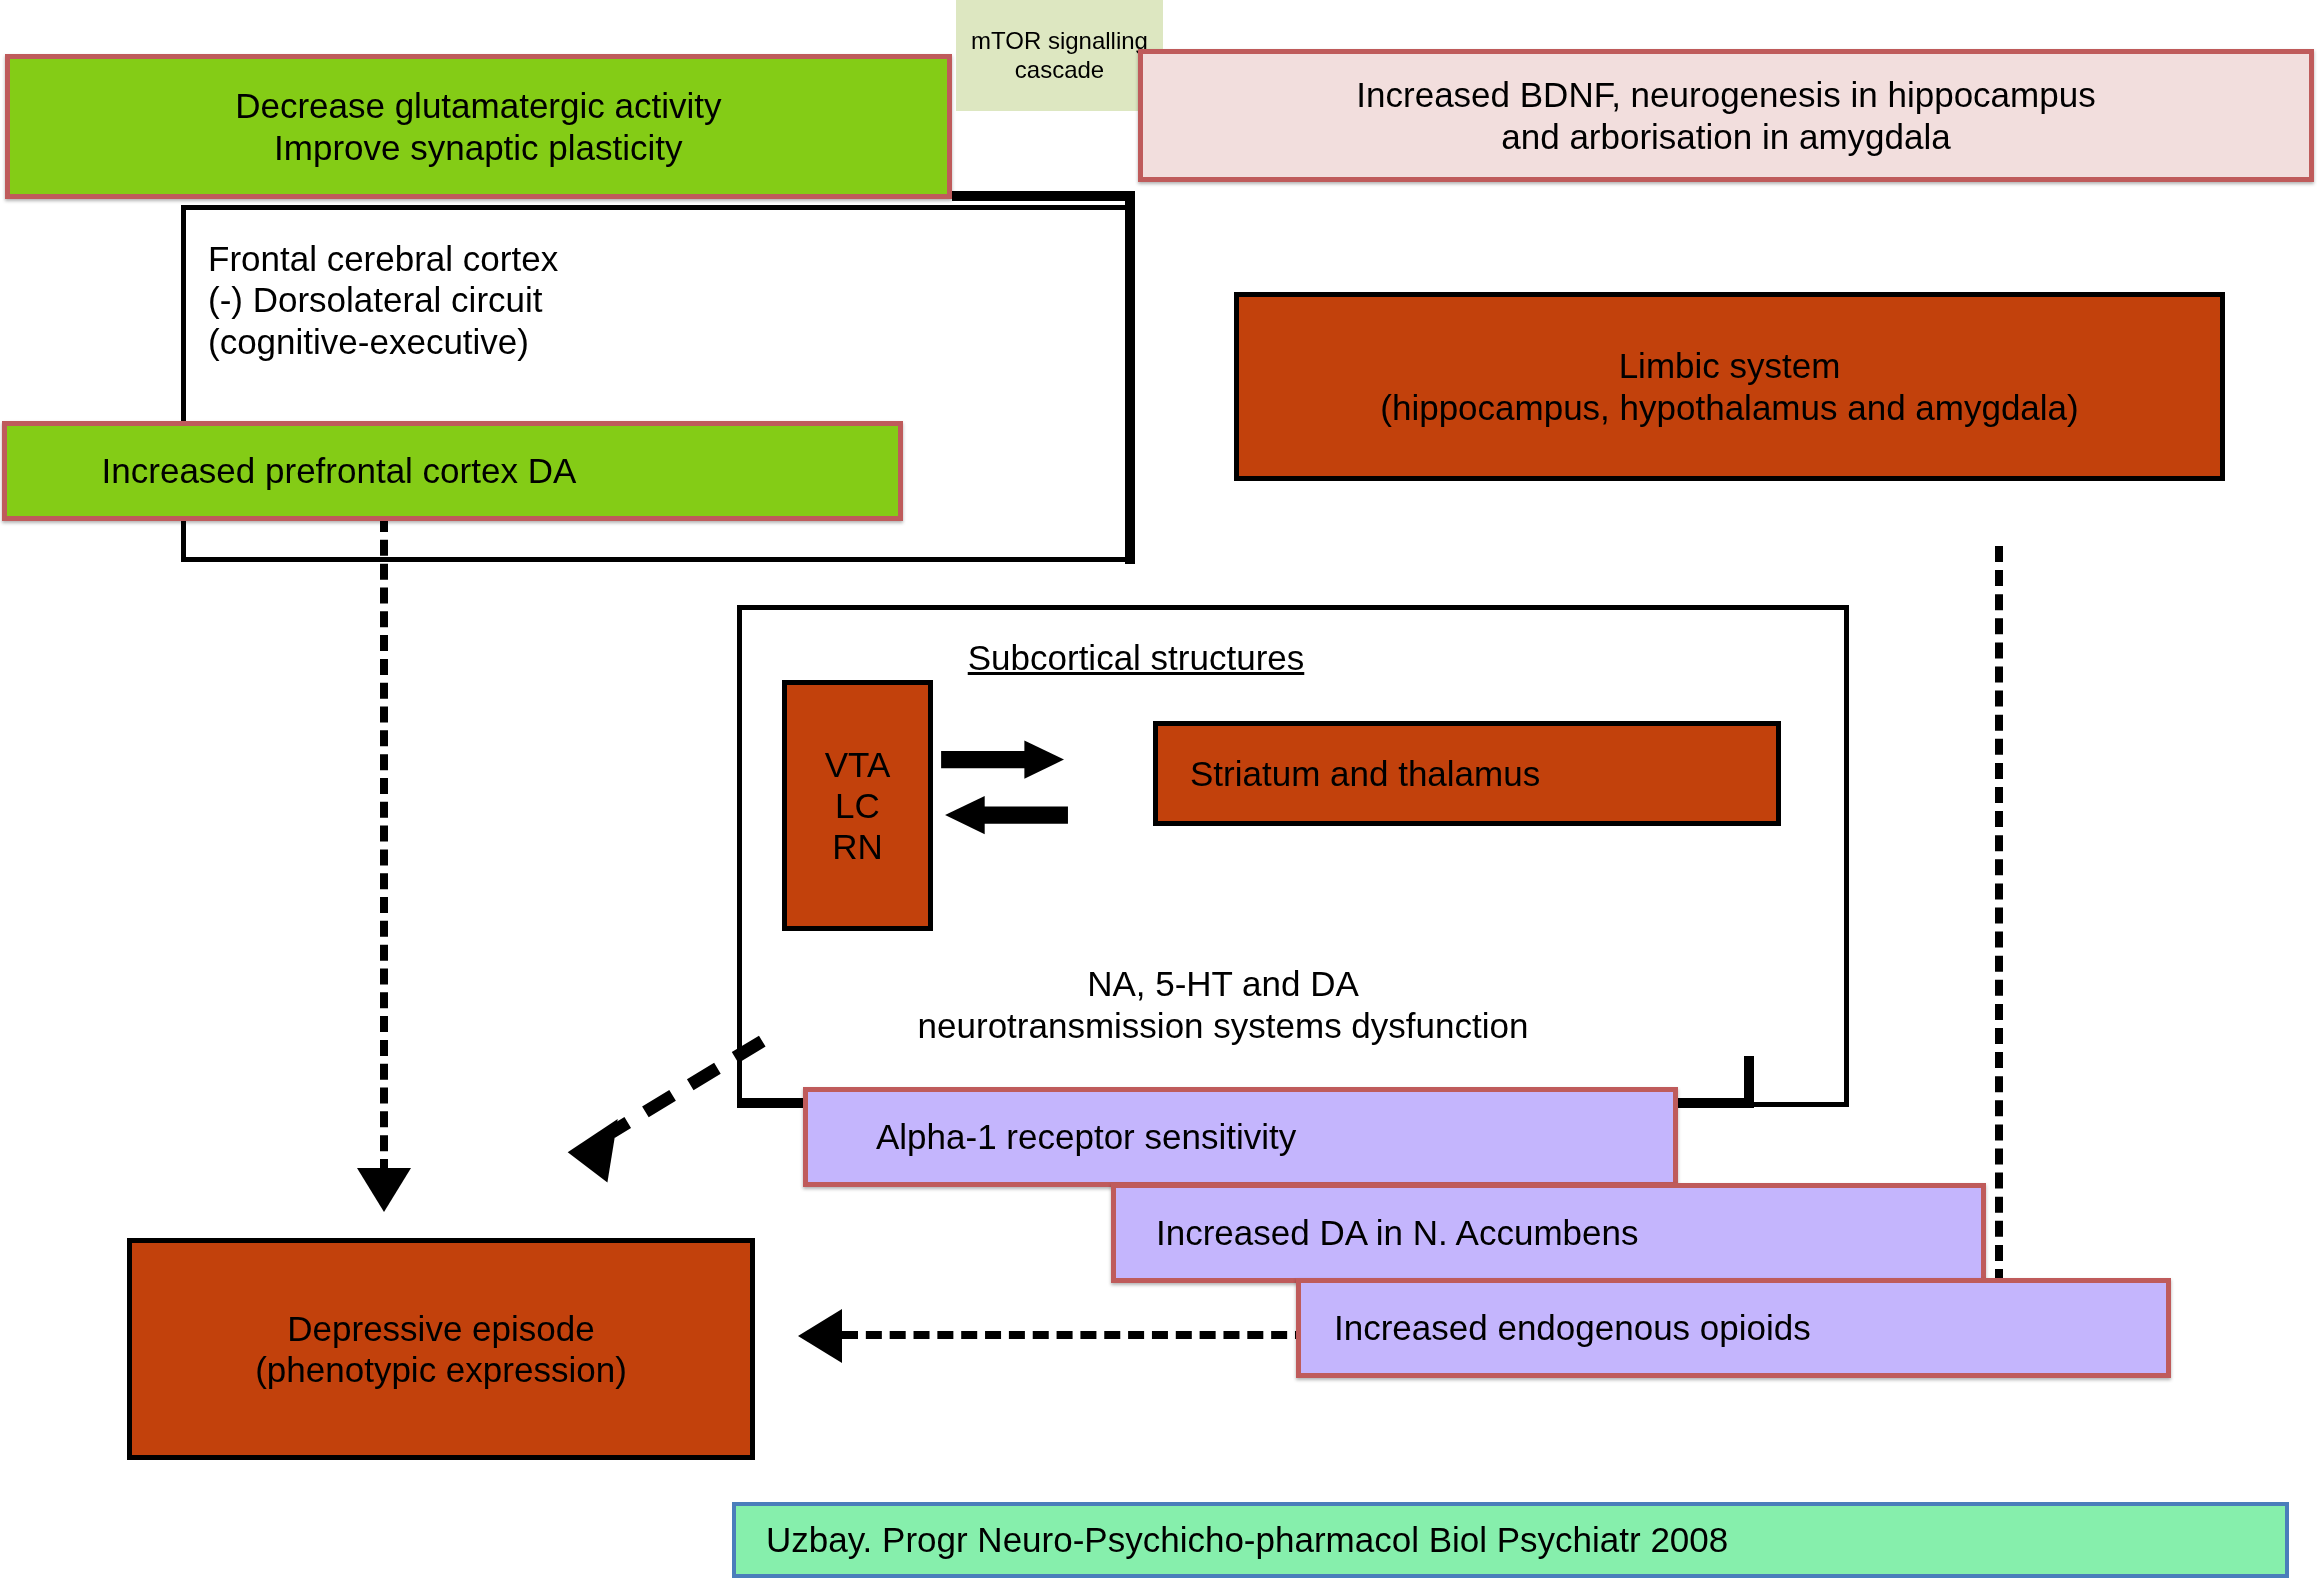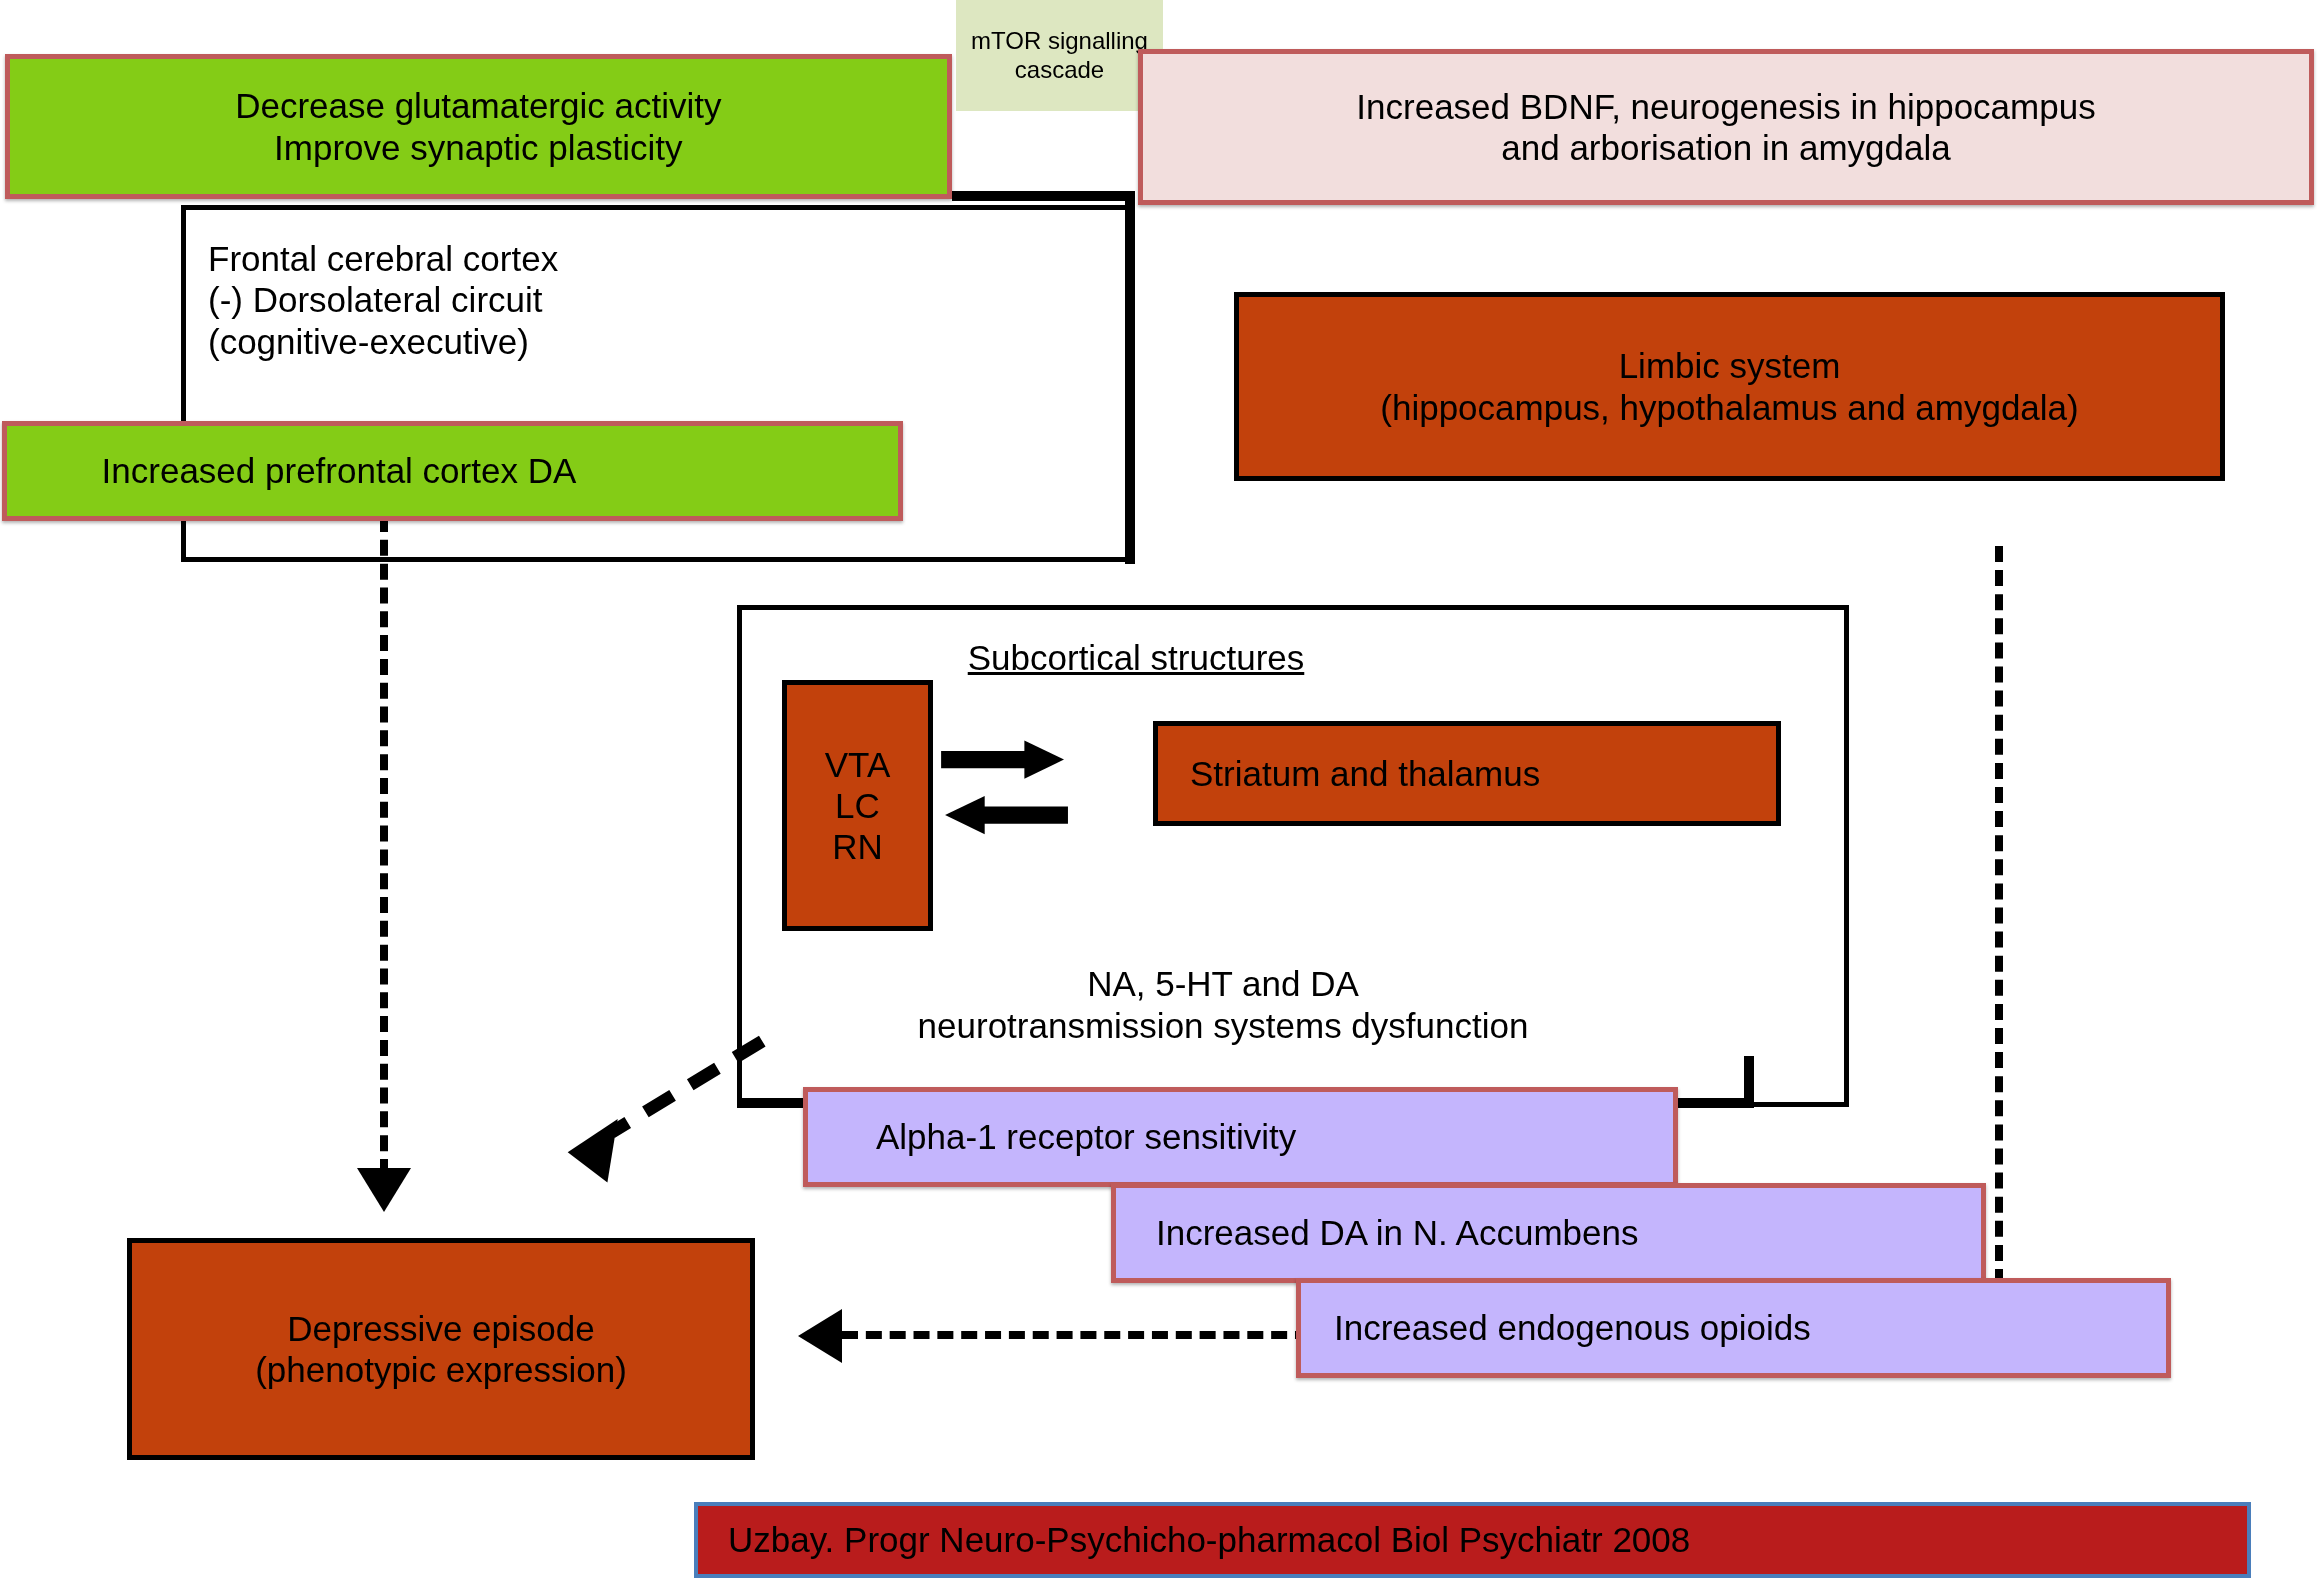--- a/index.html
+++ b/index.html
@@ -45,21 +45,22 @@
   .fill-pink{background:#f2dedd;}
   .fill-grey{background:#c4b5fd;}
 
   .greenbox{
     background:#dde7c1;
     border:0;
   }
 
   .bluebox{
     border:4px solid #4a7ebb;
-    background:#b91c1c;
+    background:#86efac;
+    margin-left:38px;
   }
 
   
   .hline{background:#000000;}
   .vline{background:#000000;}
 
   .vdash{
     width:0;
     border-left:8.7px dashed #000000;
   }
@@ -121,21 +122,21 @@
 
   <div class="abs vline" style="left:1744px;top:1056px;width:9.5px;height:51px;"></div>
   <div class="abs hline" style="left:1660px;top:1098px;width:94px;height:9.5px;"></div>
 
   <div class="abs redbox fill-purple txt f44" style="left:4.8px;top:54px;width:947px;height:145px;">Decrease glutamatergic activity
 Improve synaptic plasticity</div>
 
   <div class="abs greenbox txt f30" style="left:956px;top:0px;width:207px;height:111px;">mTOR signalling
 cascade</div>
 
-  <div class="abs redbox fill-pink txt f44" style="left:1138px;top:49px;width:1176px;height:156px;">Increased BDNF, neurogenesis in hippocampus
+  <div class="abs redbox fill-pink txt f44" style="left:1138px;top:49px;width:1176px;height:133px;">Increased BDNF, neurogenesis in hippocampus
 and arborisation in amygdala</div>
 
   <div class="abs txt txt-left f44" style="left:208px;top:238px;width:715px;height:151px;align-items:flex-start;">Frontal cerebral cortex
 (-) Dorsolateral circuit
 (cognitive-executive)</div>
 
   <div class="abs redbox fill-purple txt txt-left f44" style="left:1.6px;top:421px;width:901px;height:100px;padding-left:95px;">Increased prefrontal cortex DA</div>
 
   <div class="abs blackbox txt f44" style="left:1234px;top:292px;width:991px;height:189px;">Limbic system
 (hippocampus, hypothalamus and amygdala)</div>

